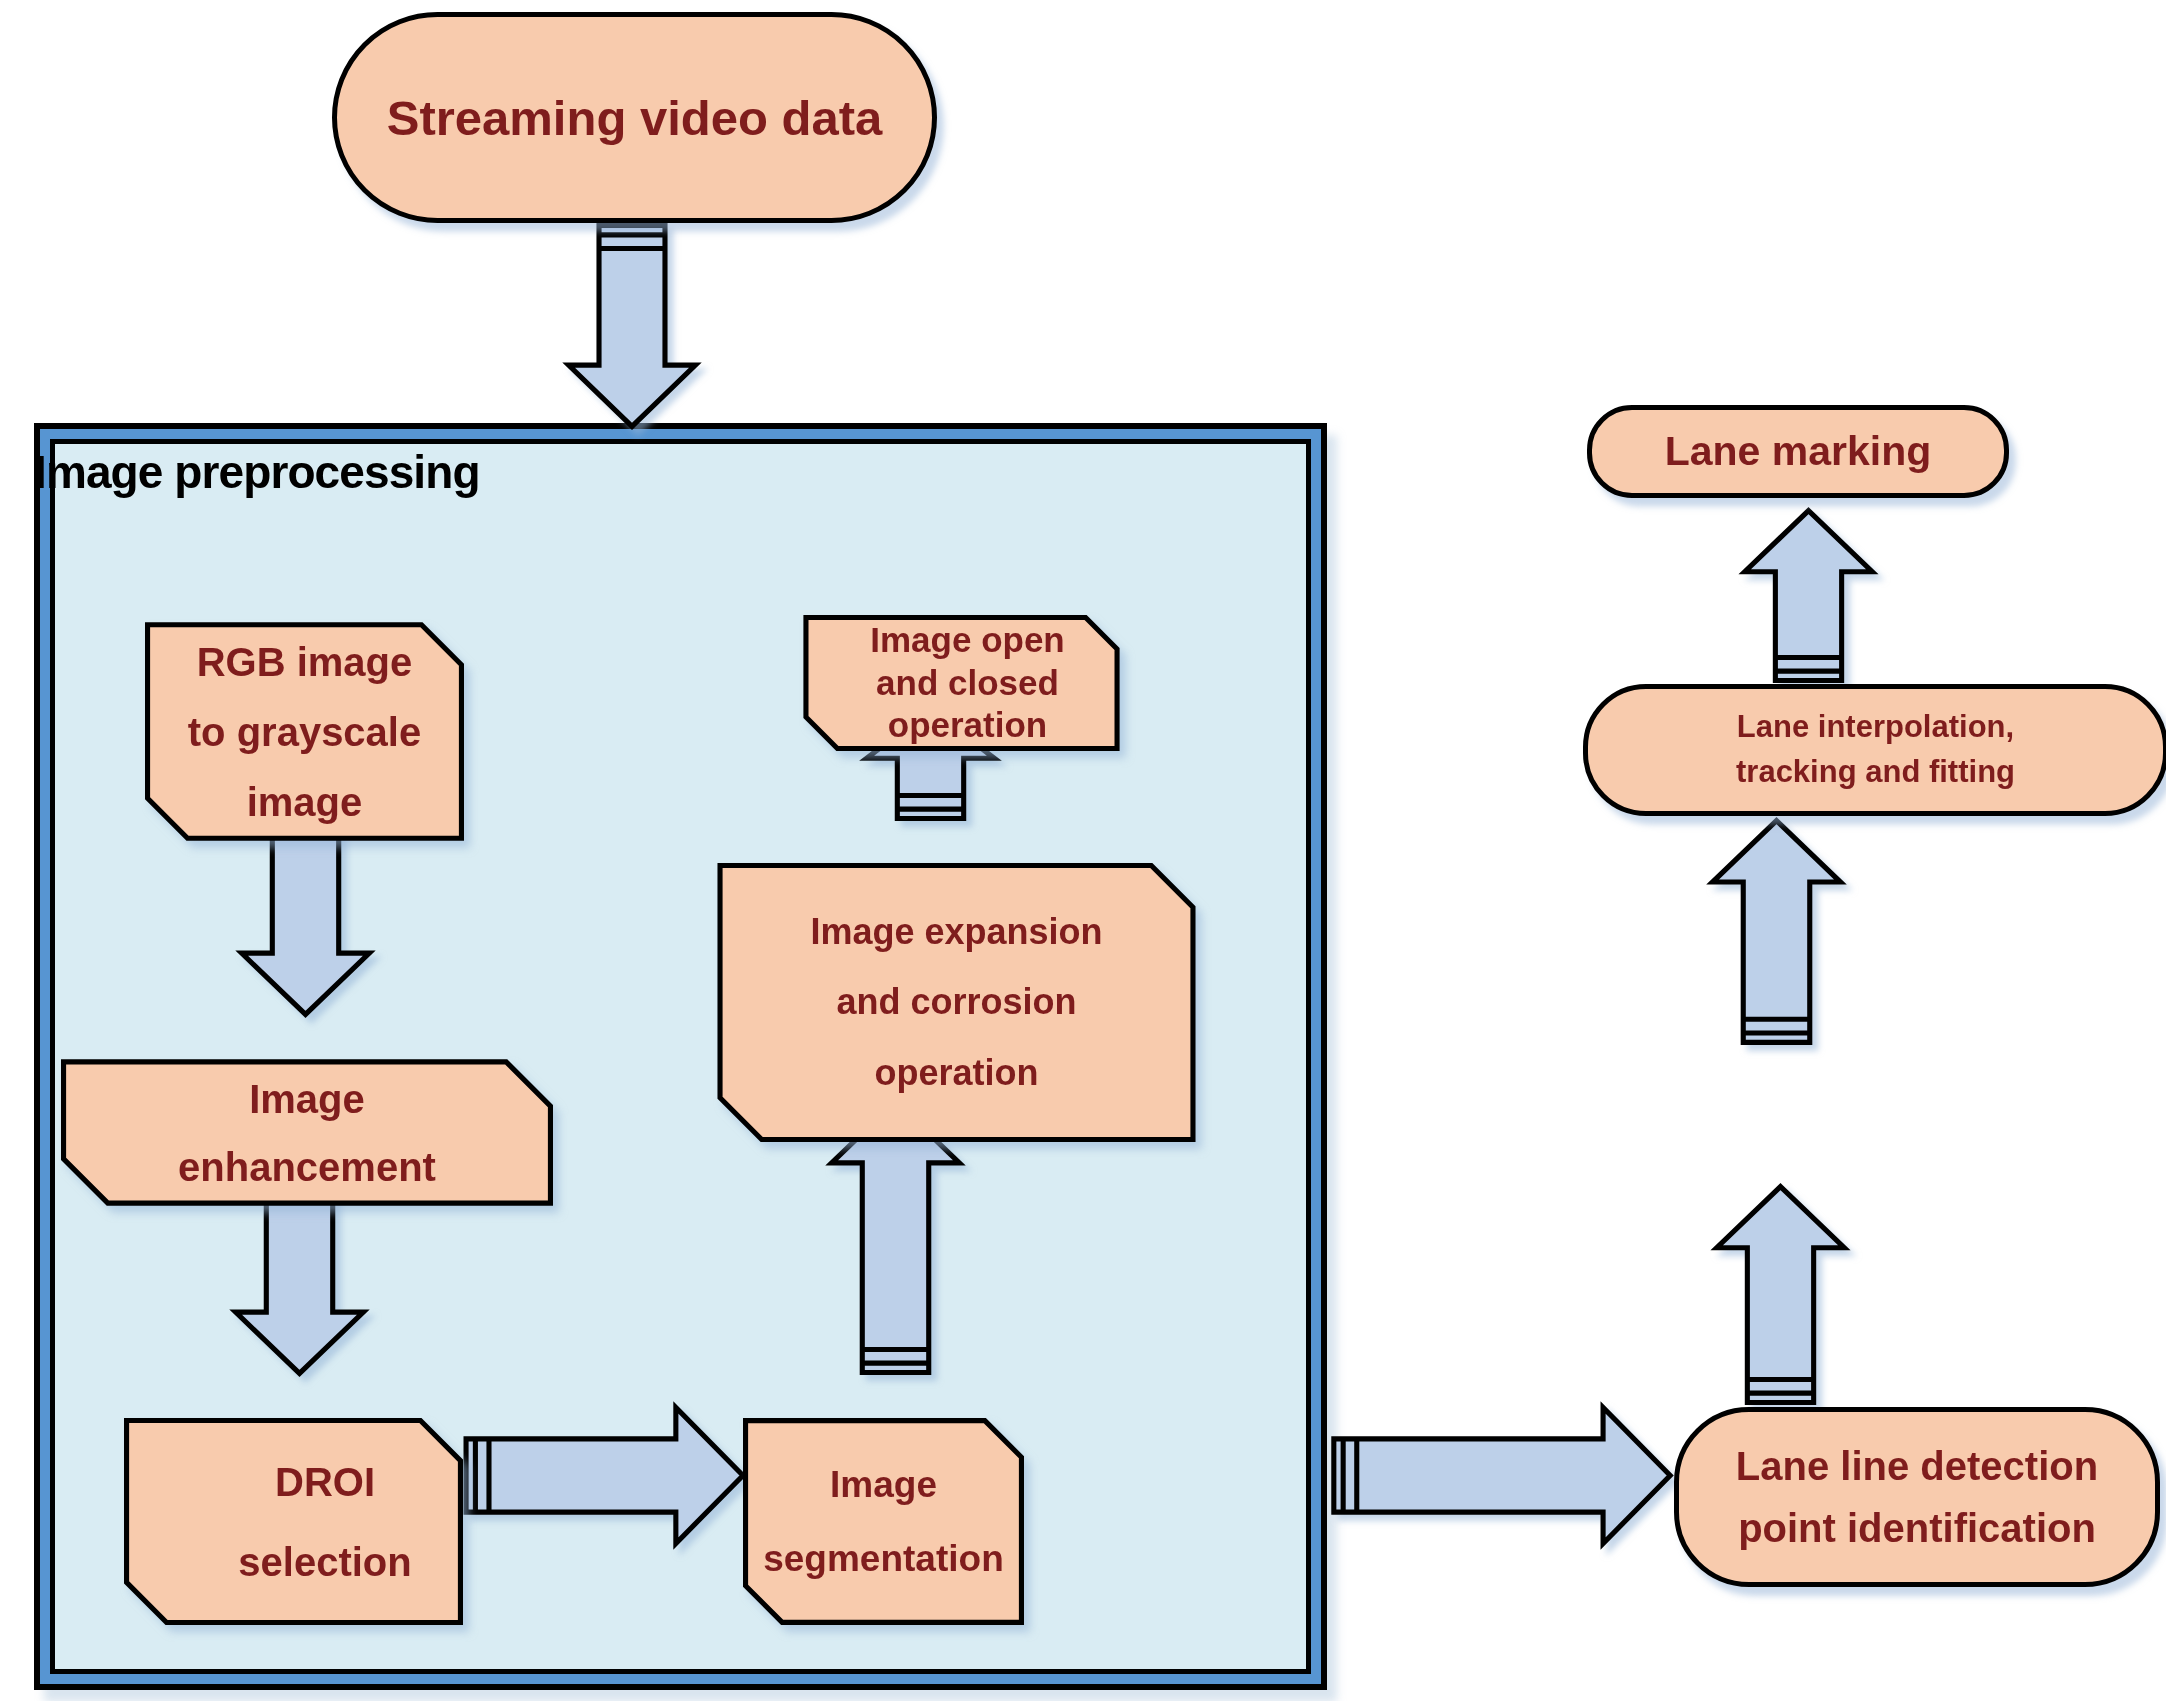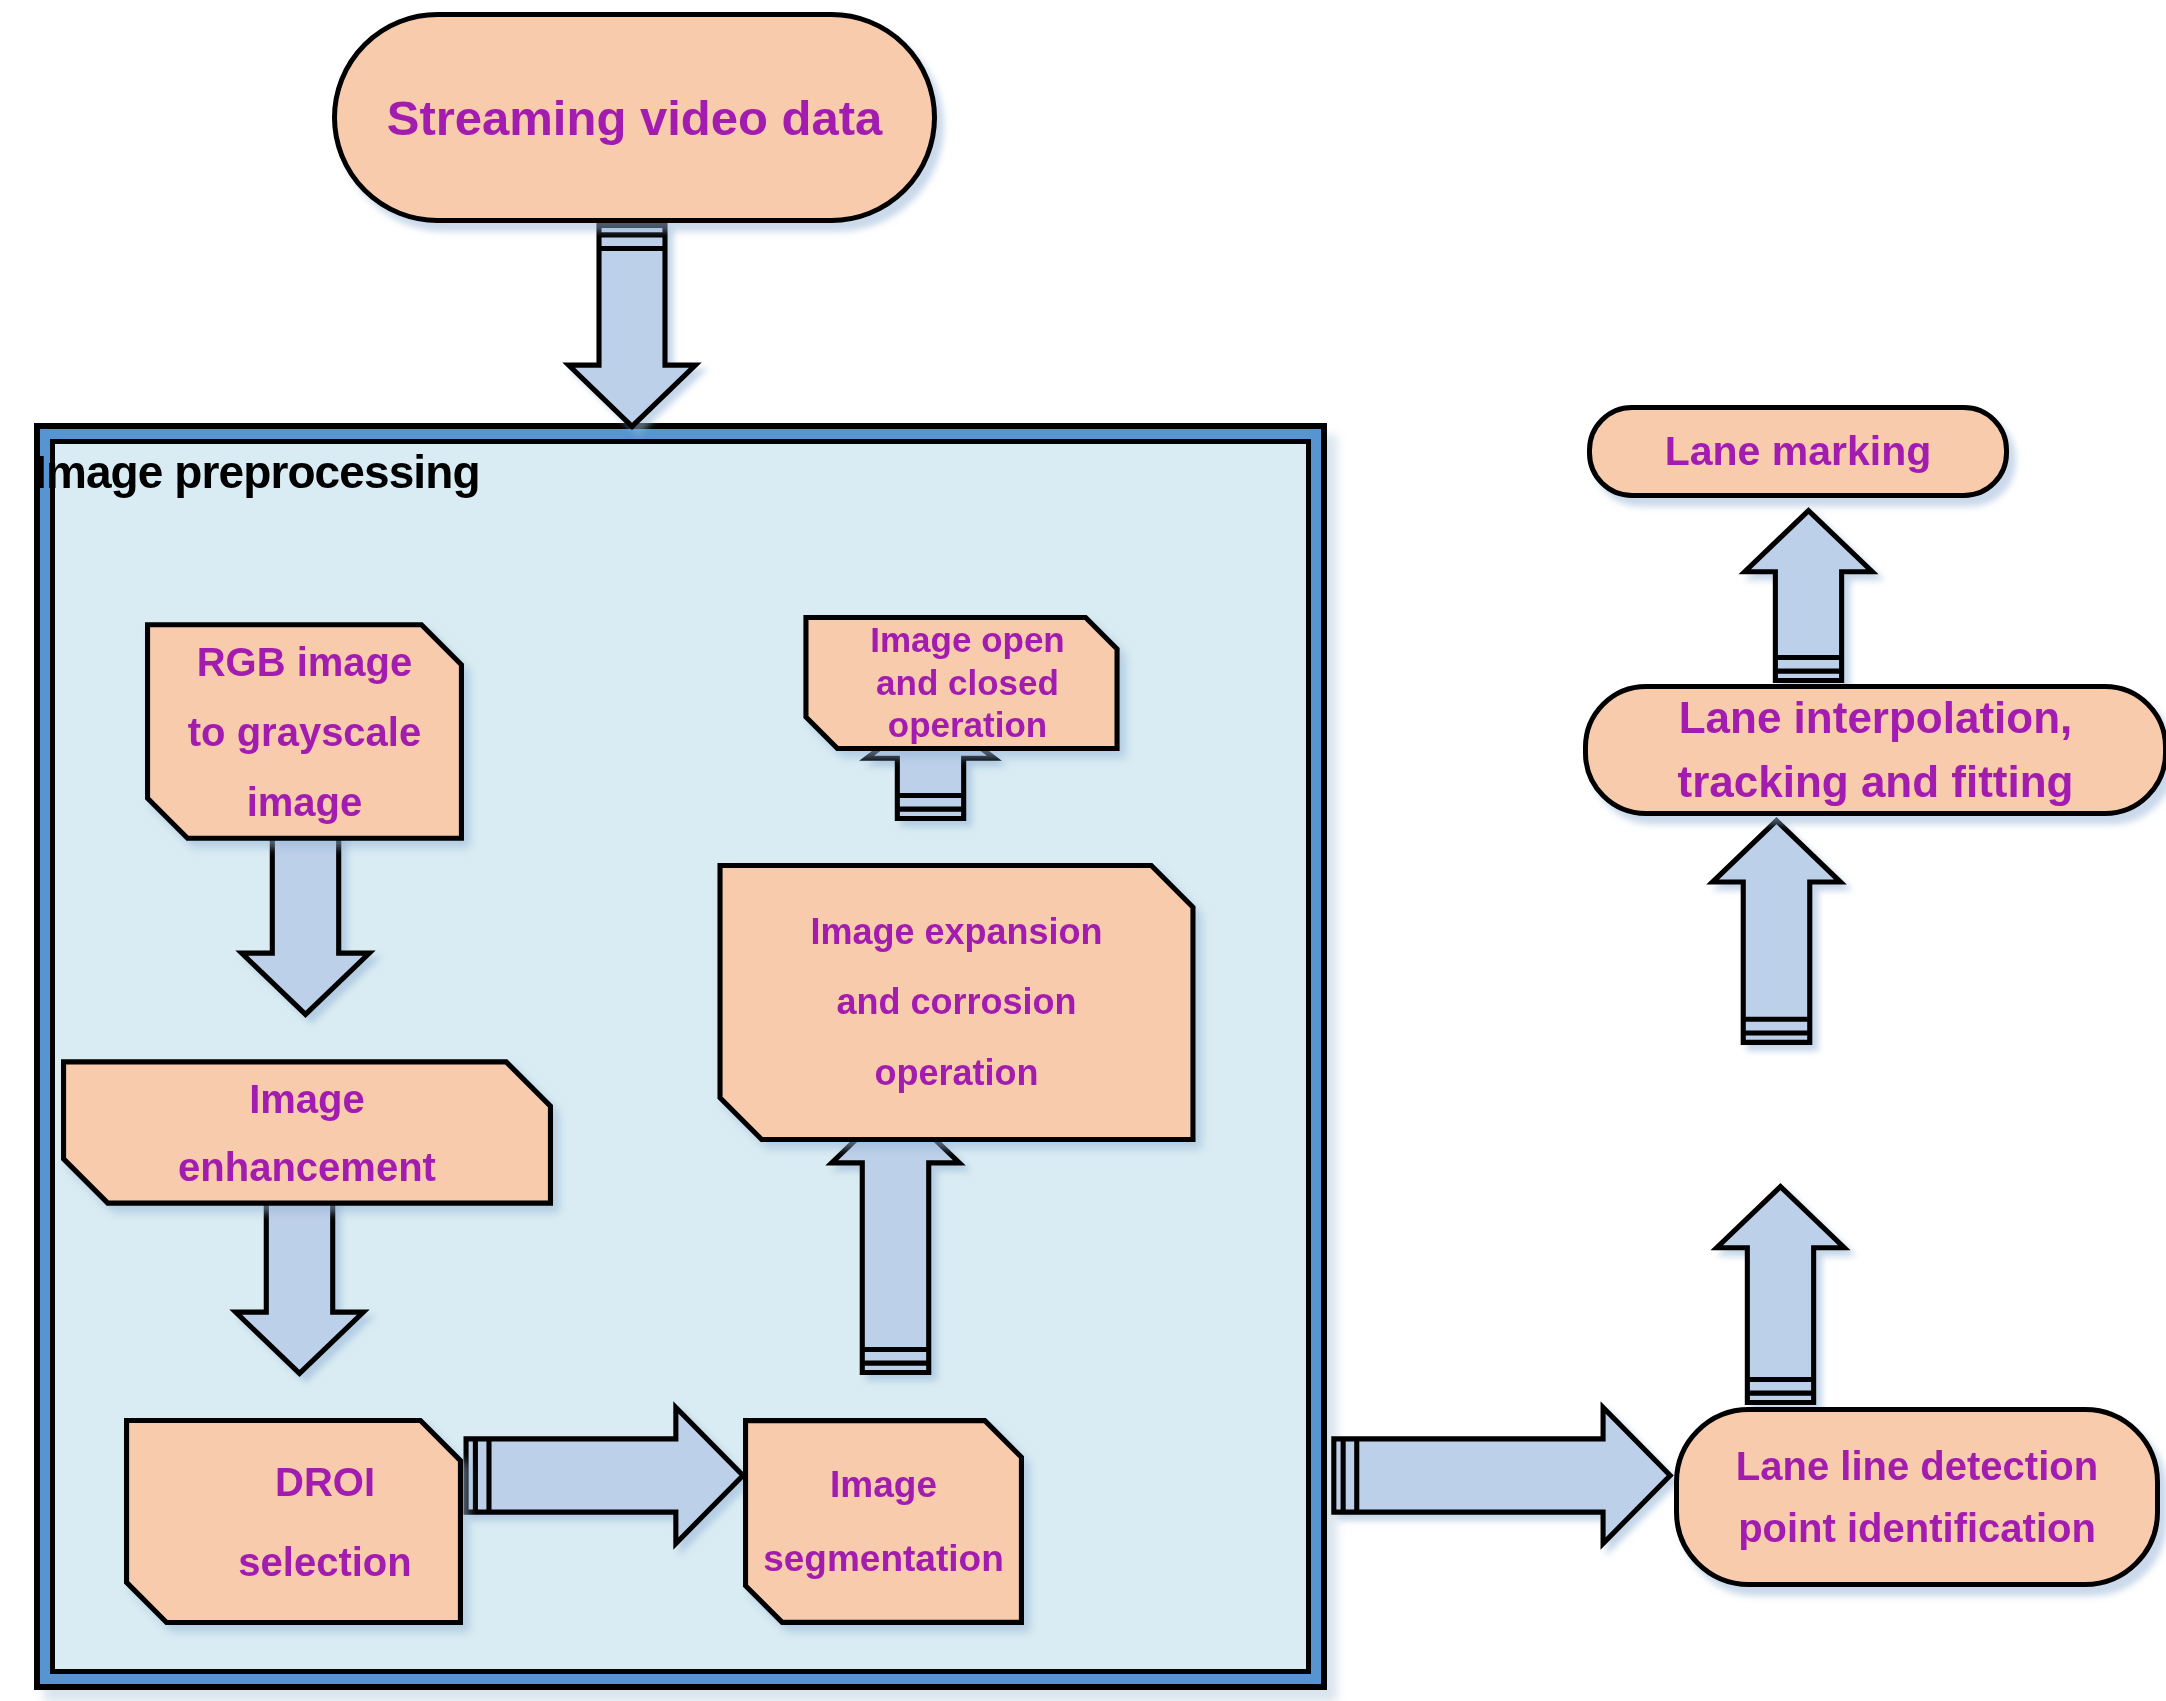--- a/index.html
+++ b/index.html
@@ -21,21 +21,21 @@
     position:absolute;inset:10.2px;background:var(--container-fill);
     border:5.1px solid var(--outline);
   }
   .prep-title{
     z-index:2;text-align:left;font-size:46px;letter-spacing:-0.9px;
   }
   
   .node{z-index:3;display:flex;align-items:center;justify-content:center;}
   .label{
     position:relative;z-index:2;width:100%;text-align:center;
-    white-space:pre-line;font-weight:bold;color:#a21caf;
+    white-space:pre-line;font-weight:bold;color:#7f1d1d;
   }
   .notch{filter:drop-shadow(6.8px 7.7px 4.3px rgba(150,180,215,.55));margin-top:44px;}
   .notch svg{position:absolute;left:0;top:0;z-index:1;}
   .notch svg polygon{fill:var(--node-fill);stroke:var(--outline);stroke-width:6;stroke-linejoin:miter;}
   .stadium{
     background:var(--node-fill);border:5.1px solid var(--outline);
     box-shadow:6.8px 8.5px 6.8px rgba(150,180,215,.5);
   }
   
   .arrow{z-index:2;filter:drop-shadow(6px 6.8px 3.4px rgba(150,180,215,.55));}
@@ -172,21 +172,21 @@
     <div class="label" style="font-size:35px;line-height:1.22;">Image open
 and closed
 operation</div>
   </div>
 
   <div class="abs node stadium" style="left:1674px;top:1407px;width:486px;height:180px;border-radius:75px;">
     <div class="label" style="font-size:40px;line-height:1.55;">Lane line detection
 point identification</div>
   </div>
   <div class="abs node stadium" style="left:1583px;top:684px;width:585px;height:132px;border-radius:63px;">
-    <div class="label" style="font-size:44px;line-height:1.45;">Lane interpolation,
+    <div class="label" style="font-size:31px;line-height:1.45;">Lane interpolation,
 tracking and fitting</div>
   </div>
   <div class="abs node stadium" style="left:1587px;top:405px;width:422px;height:93px;border-radius:45px;">
     <div class="label" style="font-size:41px;">Lane marking</div>
   </div>
 
 </div>
 
 
 </body></html>

